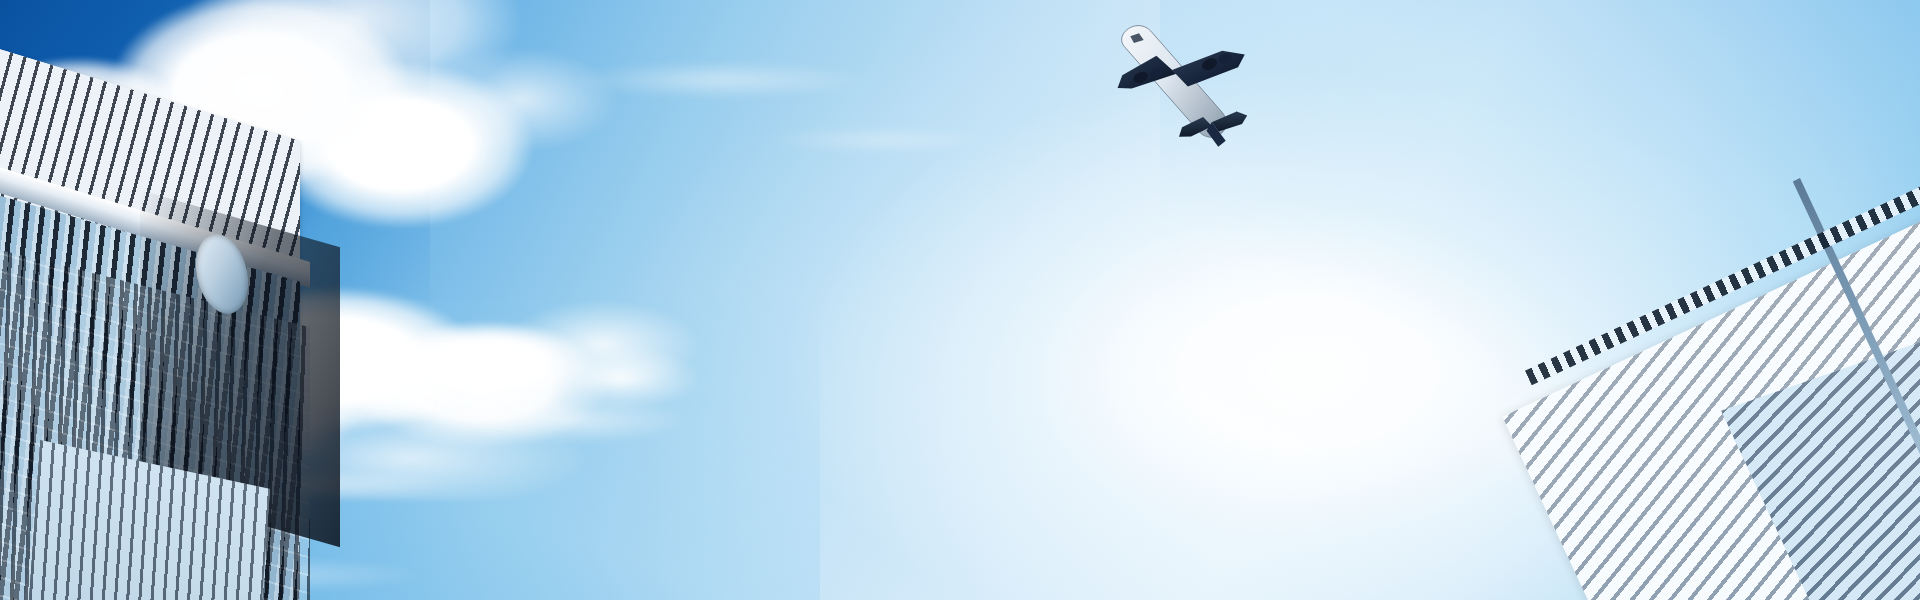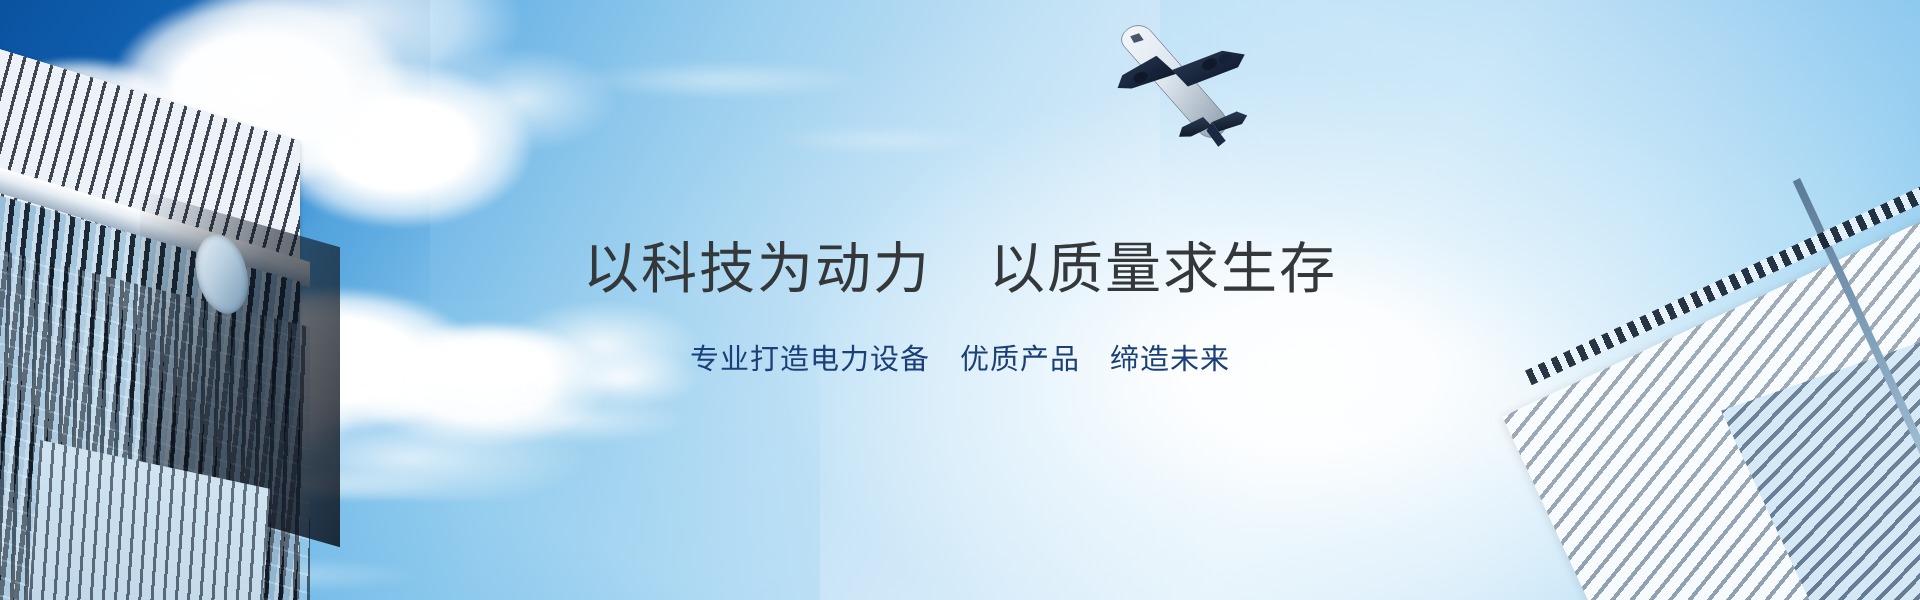--- a/index.html
+++ b/index.html
@@ -310,18 +310,14 @@
     <ellipse cx="120" cy="54" rx="7" ry="4.6" fill="#152138" transform="rotate(-18 120 54)"></ellipse>
 
     <path d="M92,110 L70,118 L66,127 L78,128 L100,120 Z" fill="url(#tailG)"></path>
     <path d="M100,116 L126,108 L136,113 L130,121 L106,126 Z" fill="url(#tailG)"></path>
 
     <path d="M100,116 L112,136 L104,141 L94,124 Z" fill="#1a2842"></path>
 
     <path d="M28,22 L37,20 L41,27 L31,29 Z" fill="#2b3a4e" opacity="0.85"></path>
   </svg>
 
-  <div class="text-block">
-    <h1 class="headline">以科技为动力　以质量求生存</h1>
-    <p class="subline">专业打造电力设备　优质产品　缔造未来</p>
-  </div>
 
 </div>
 
 </body></html>

